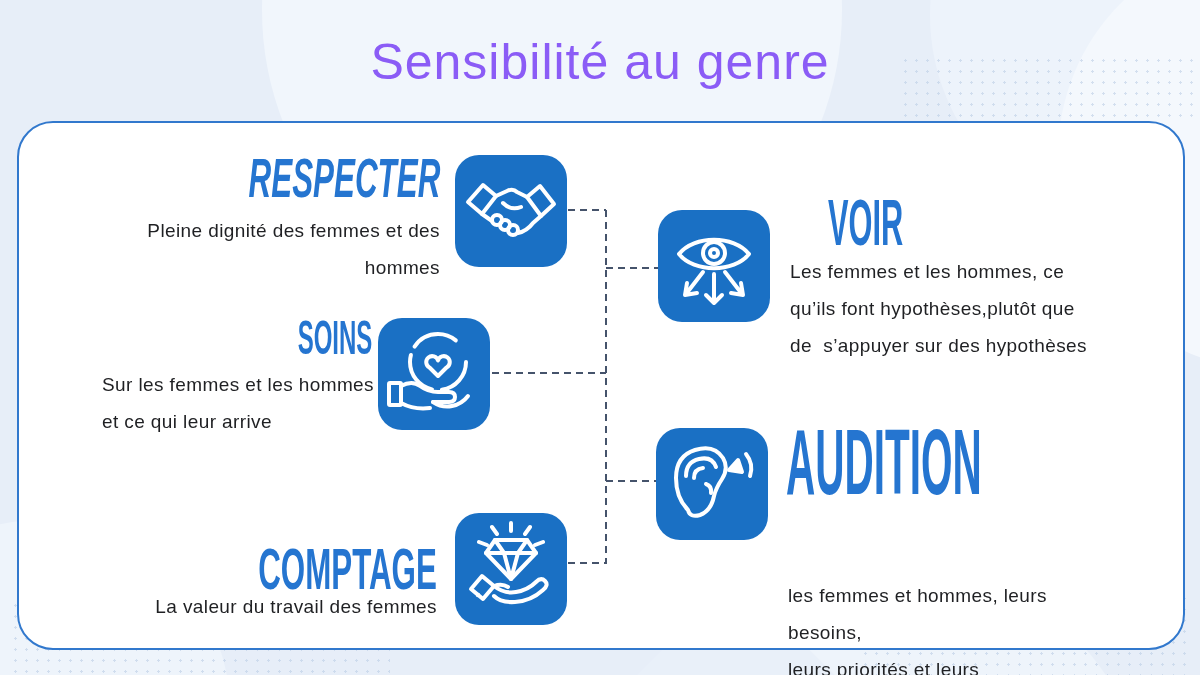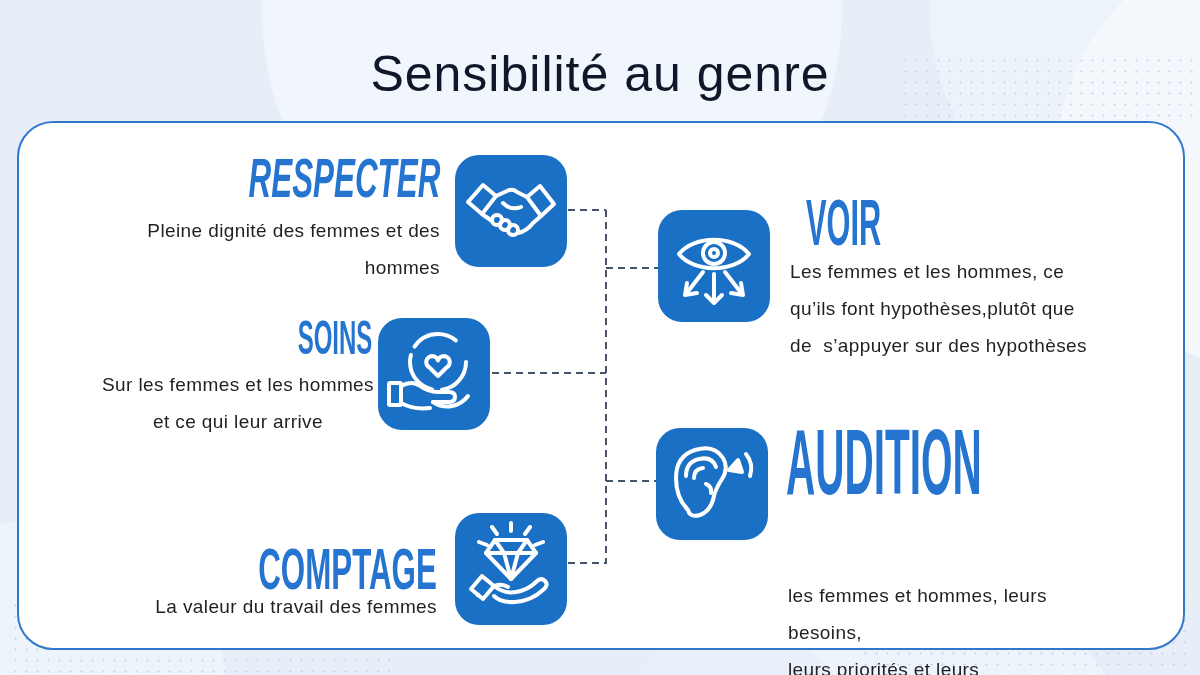--- a/index.html
+++ b/index.html
@@ -13,22 +13,22 @@
   .c3{left:1058px;top:-60px;width:430px;height:430px;background:#f4f8fd;}
   .c4{left:-150px;top:520px;width:380px;height:380px;background:#eef4fb;}
   .c5{left:630px;top:560px;width:520px;height:520px;background:#eef4fb;}
   .shape1{position:absolute;left:620px;top:636px;width:260px;height:220px;background:#e9f0f9;transform:rotate(45deg);z-index:0;}
   .dots{position:absolute;background-image:radial-gradient(#b8cbe4 1.1px, transparent 1.3px);background-size:11px 11px;opacity:.55;z-index:0;}
   .dots1{left:10px;top:600px;width:380px;height:75px;}
   .dots2{left:860px;top:593px;width:330px;height:82px;}
   .dots3{left:900px;top:55px;width:300px;height:65px;}
 
   
-  .title{position:absolute;left:0;right:0;top:33px;margin:12px;text-align:center;z-index:2;
-         font-size:50px;font-weight:500;letter-spacing:1px;color:#0f172a;}
+  .title{position:absolute;left:0;right:0;top:33px;margin:0;text-align:center;z-index:2;
+         font-size:50px;font-weight:500;letter-spacing:1px;color:#8b5cf6;}
 
   
   .card{position:absolute;left:17px;top:121px;width:1164px;height:525px;background:#ffffff;
         border:2px solid #3178cd;border-radius:36px;z-index:1;}
 
   
   .dash-h{position:absolute;height:2px;z-index:2;
           background:repeating-linear-gradient(90deg,#45536b 0 7px,transparent 7px 12px);}
   .dash-v{position:absolute;width:2px;z-index:2;
           background:repeating-linear-gradient(180deg,#45536b 0 7px,transparent 7px 12px);}
@@ -50,28 +50,28 @@
   .b-ear{left:656px;top:428px;}
 
   
   .h{position:absolute;margin:0;line-height:1;font-weight:bold;color:#2575d0;white-space:nowrap;z-index:2;}
   .h .cond{display:inline-block;}
   .h-left .cond{transform-origin:100% 50%;}
   .h-right .cond{transform-origin:0 50%;}
   .h-respecter{top:150px;right:760px;font-size:56px;font-style:italic;}  .h-respecter .cond{transform:scaleX(.56);}
   .h-soins{top:314px;right:828px;font-size:48px;}      .h-soins .cond{transform:scaleX(.50);}
   .h-comptage{top:540px;right:763px;font-size:58px;}   .h-comptage .cond{transform:scaleX(.54);}
-  .h-voir{top:191px;left:806px;font-size:64px;}        .h-voir .cond{transform:scaleX(.48);}
+  .h-voir{top:191px;left:828px;font-size:64px;}        .h-voir .cond{transform:scaleX(.48);}
   .h-audition{top:416px;left:786px;font-size:92px;}    .h-audition .cond{transform:scaleX(.44);}
 
   
   .desc{position:absolute;margin:0;font-size:19px;line-height:37px;letter-spacing:.4px;color:#1f2023;
         white-space:pre-wrap;z-index:2;}
   .d-respecter{top:212px;right:760px;text-align:right;}
-  .d-soins{top:366px;right:826px;text-align:center;}
+  .d-soins{top:366px;right:826px;text-align:left;}
   .d-comptage{top:588px;right:763px;text-align:right;}
   .d-voir{top:253px;left:790px;}
   .d-audition{top:533px;left:788px;margin-top:44px;}
 </style>
 </head>
 <body>
 
 <div class="stage">
 
   <div class="bg-circle c1"></div>

